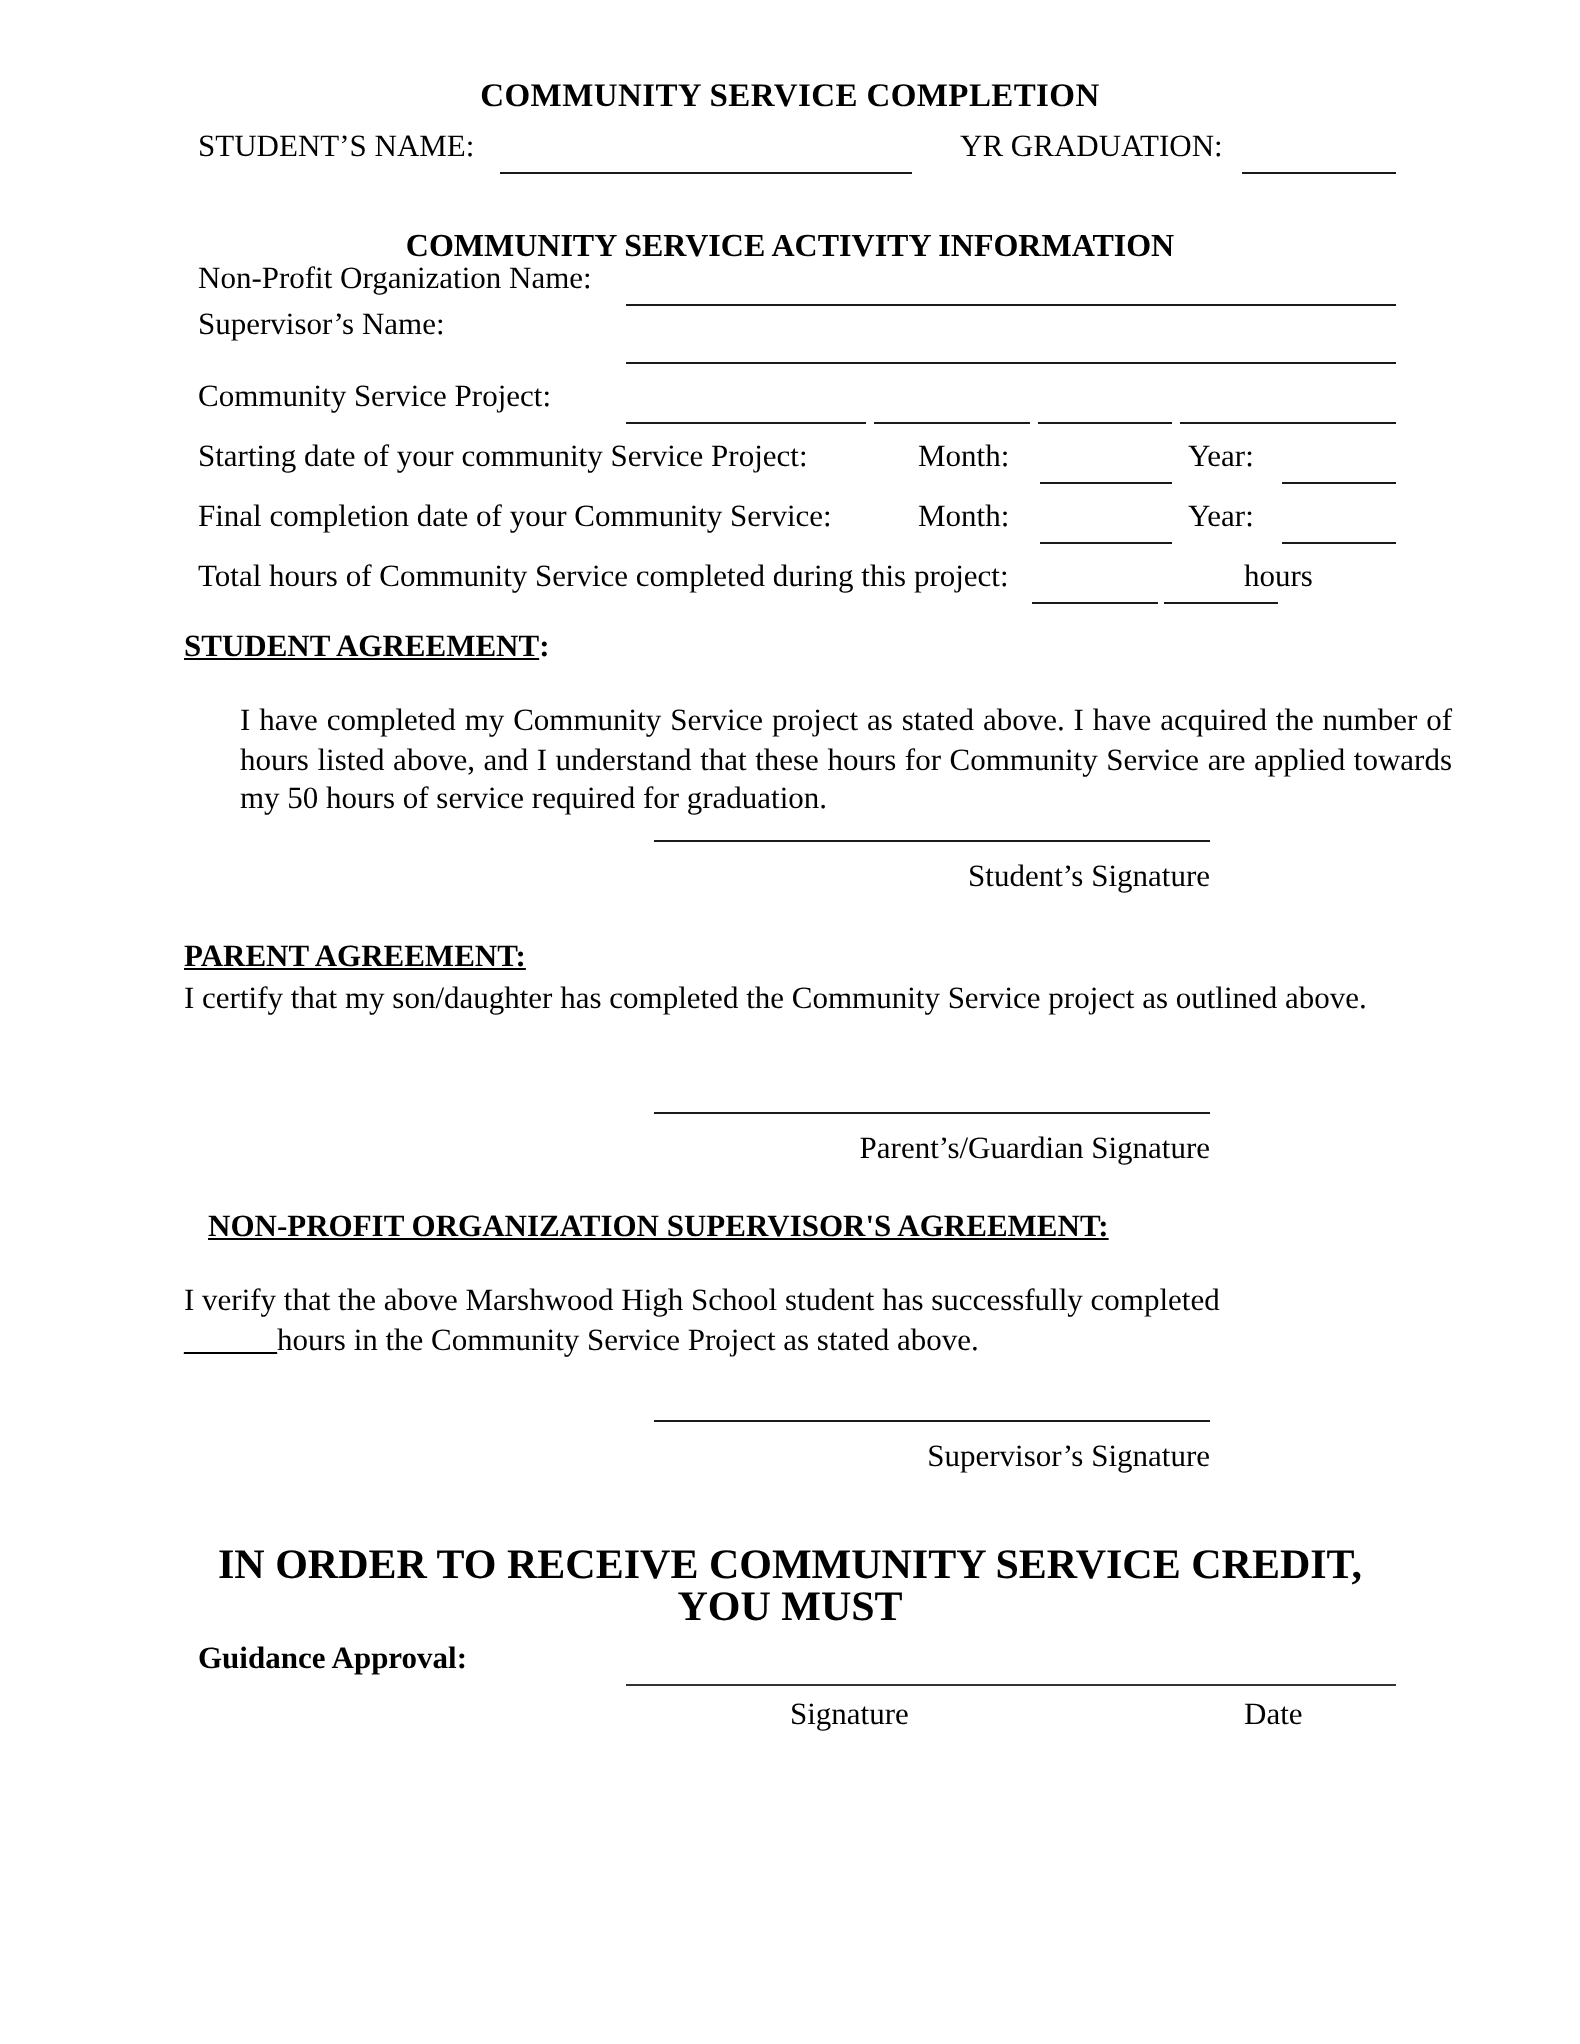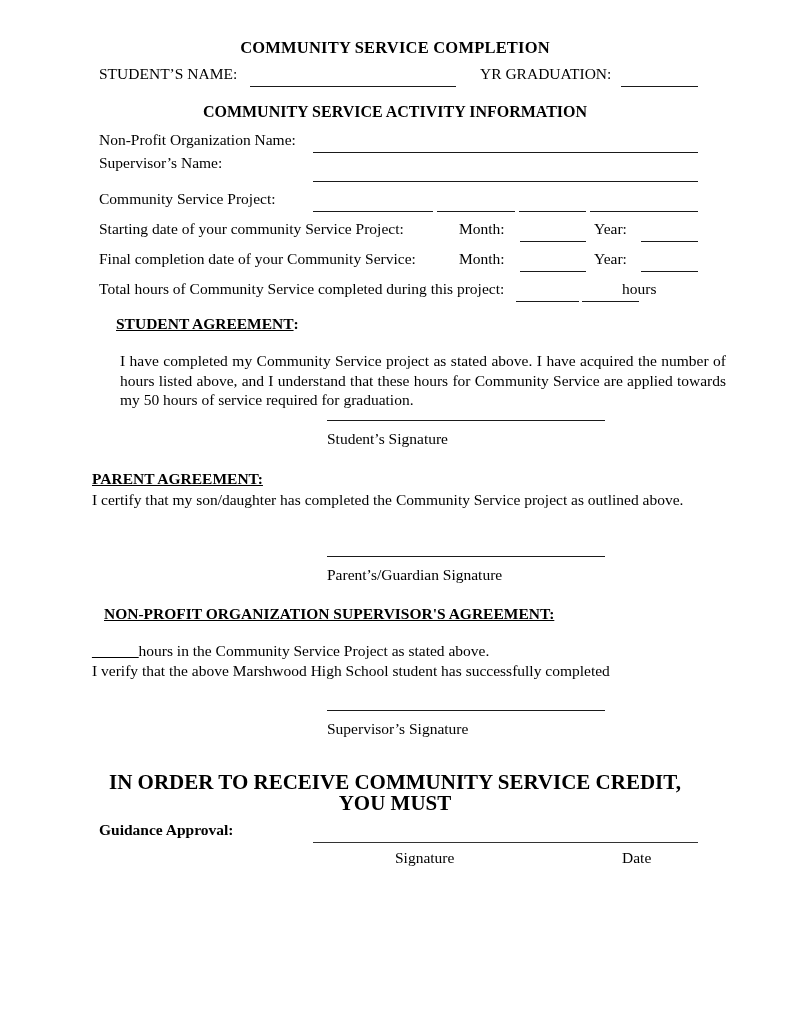--- a/index.html
+++ b/index.html
@@ -29,21 +29,21 @@
     font-weight: bold;
     font-size: 16.5px;
     letter-spacing: .2px;
     margin: 20px 0 0 0;
     padding: 0;
   }
   .section-title {
     text-align: center;
     font-weight: bold;
     font-size: 16px;
-    margin: 0;
+    margin: 12px;
     padding: 0;
   }
   .heading-ul {
     font-weight: bold;
     font-size: 15.5px;
     text-decoration: underline;
     display: inline-block;
   }
   .heading-wrap {
     font-weight: bold;
@@ -89,21 +89,21 @@
     text-decoration: underline;
     letter-spacing: 0px;
   }
 
   
   .abs {
     position: absolute;
   }
   .sig-caption {
     position: absolute;
-    text-align: left;
+    text-align: right;
     font-size: 15.5px;
   }
 </style>
 </head>
 <body>
 
 <div class="page">
 
   <div class="abs" style="left:0;top:18px;width:790px;">
     <div class="doc-title">COMMUNITY SERVICE COMPLETION</div>
@@ -155,21 +155,21 @@
   <div class="abs" style="left:594px;top:250px;font-size:15.5px;">Year:</div>
   <div class="rule" style="left:641px;top:271px;width:57px;"></div>
 
   <div class="row" style="top:280px;">
     <span class="label">Total hours of Community Service completed during this project:</span>
   </div>
   <div class="rule" style="left:516px;top:301px;width:63px;"></div>
   <div class="rule" style="left:582px;top:301px;width:57px;"></div>
   <div class="abs" style="left:622px;top:280px;font-size:15.5px;">hours</div>
 
-  <div class="abs heading-wrap" style="left:92px;top:315px;margin-left:24px;">
+  <div class="abs heading-wrap" style="left:92px;top:315px;">
     <span class="heading-ul">STUDENT AGREEMENT</span><span>:</span>
   </div>
 
   <div class="abs body-text justify" style="left:92px;top:351px;width:606px;margin-left:28px;">I have completed my Community Service project as stated above. I have acquired the number of hours listed above, and I understand that these hours for Community Service are applied towards my 50 hours of service required for graduation.</div>
 
   <div class="rule" style="left:327px;top:420px;width:278px;"></div>
   <div class="sig-caption" style="left:327px;top:430px;width:278px;">Student’s Signature</div>
 
   <div class="abs heading-wrap" style="left:92px;top:470px;">
     <span class="heading-ul">PARENT AGREEMENT:</span>
@@ -177,24 +177,24 @@
   <div class="abs body-text" style="left:92px;top:490px;width:606px;">I certify that my son/daughter has completed the Community Service project as outlined above.</div>
 
   <div class="rule" style="left:327px;top:556px;width:278px;"></div>
   <div class="sig-caption" style="left:327px;top:566px;width:278px;">Parent’s/Guardian Signature</div>
 
   <div class="abs heading-wrap" style="left:104px;top:605px;">
     <span class="heading-ul">NON-PROFIT ORGANIZATION SUPERVISOR'S AGREEMENT:</span>
   </div>
 
   <div class="abs body-text" style="left:92px;top:641px;width:606px;">
+    <div>I verify that the above Marshwood High School student has successfully completed</div>
     <div style="white-space:nowrap;">
       <span class="underscore-blank">______</span><span>hours in the Community Service Project as stated above.</span>
     </div>
-    <div>I verify that the above Marshwood High School student has successfully completed</div>
   </div>
 
   <div class="rule" style="left:327px;top:710px;width:278px;"></div>
   <div class="sig-caption" style="left:327px;top:720px;width:278px;">Supervisor’s Signature</div>
 
   <div class="abs center bold" style="left:92px;top:772px;width:606px;font-size:21px;line-height:21px;">
     <div>IN ORDER TO RECEIVE COMMUNITY SERVICE CREDIT, YOU MUST</div>
   </div>
 
   <div class="abs bold" style="left:99px;top:821px;font-size:15.5px;">Guidance Approval:</div>

